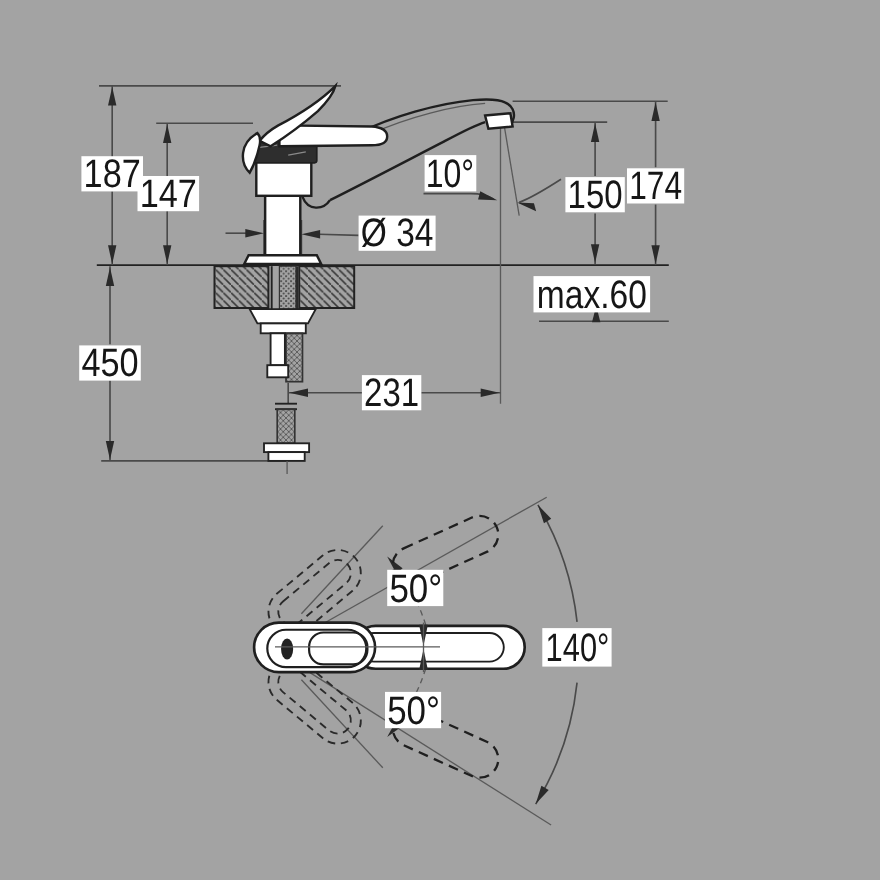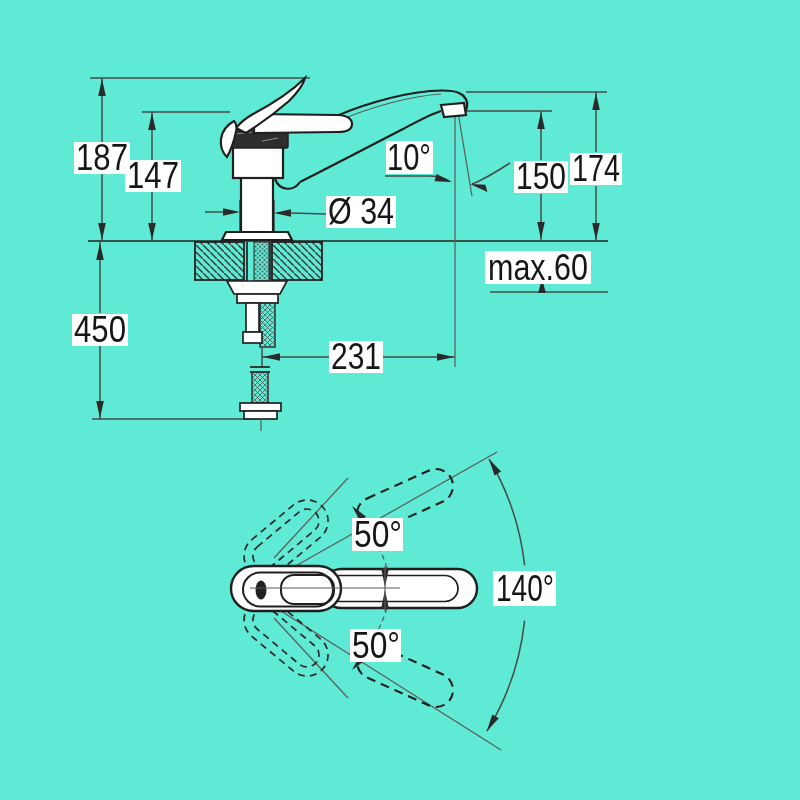--- a/index.html
+++ b/index.html
@@ -1,16 +1,16 @@
 <!DOCTYPE html>
 <html><head>
 <meta charset="utf-8">
 <style>
   html,body{margin:0;padding:0;background:#ffffff;}
-  .page{width:800px;height:800px;background:#5eead4;position:relative;overflow:hidden;
+  .page{width:800px;height:800px;background:#a3a3a3;position:relative;overflow:hidden;
         font-family:"Liberation Sans", sans-serif;}
   svg{display:block;}
   text{font-family:"Liberation Sans", sans-serif;font-size:36px;fill:#161616;}
   .dim{stroke:#4a4a4a;stroke-width:1.5;fill:none;}
   .dimthin{stroke:#5a5a5a;stroke-width:1.2;fill:none;}
   .draw{stroke:#1f1f1f;stroke-width:2.2;fill:none;}
   .draw-f{stroke:#1f1f1f;stroke-width:2.2;fill:#ffffff;}
   .draw2{stroke:#222222;stroke-width:1.7;fill:none;}
   .draw2-f{stroke:#222222;stroke-width:1.7;fill:#ffffff;}
   .arr{fill:#2a2a2a;stroke:none;}

